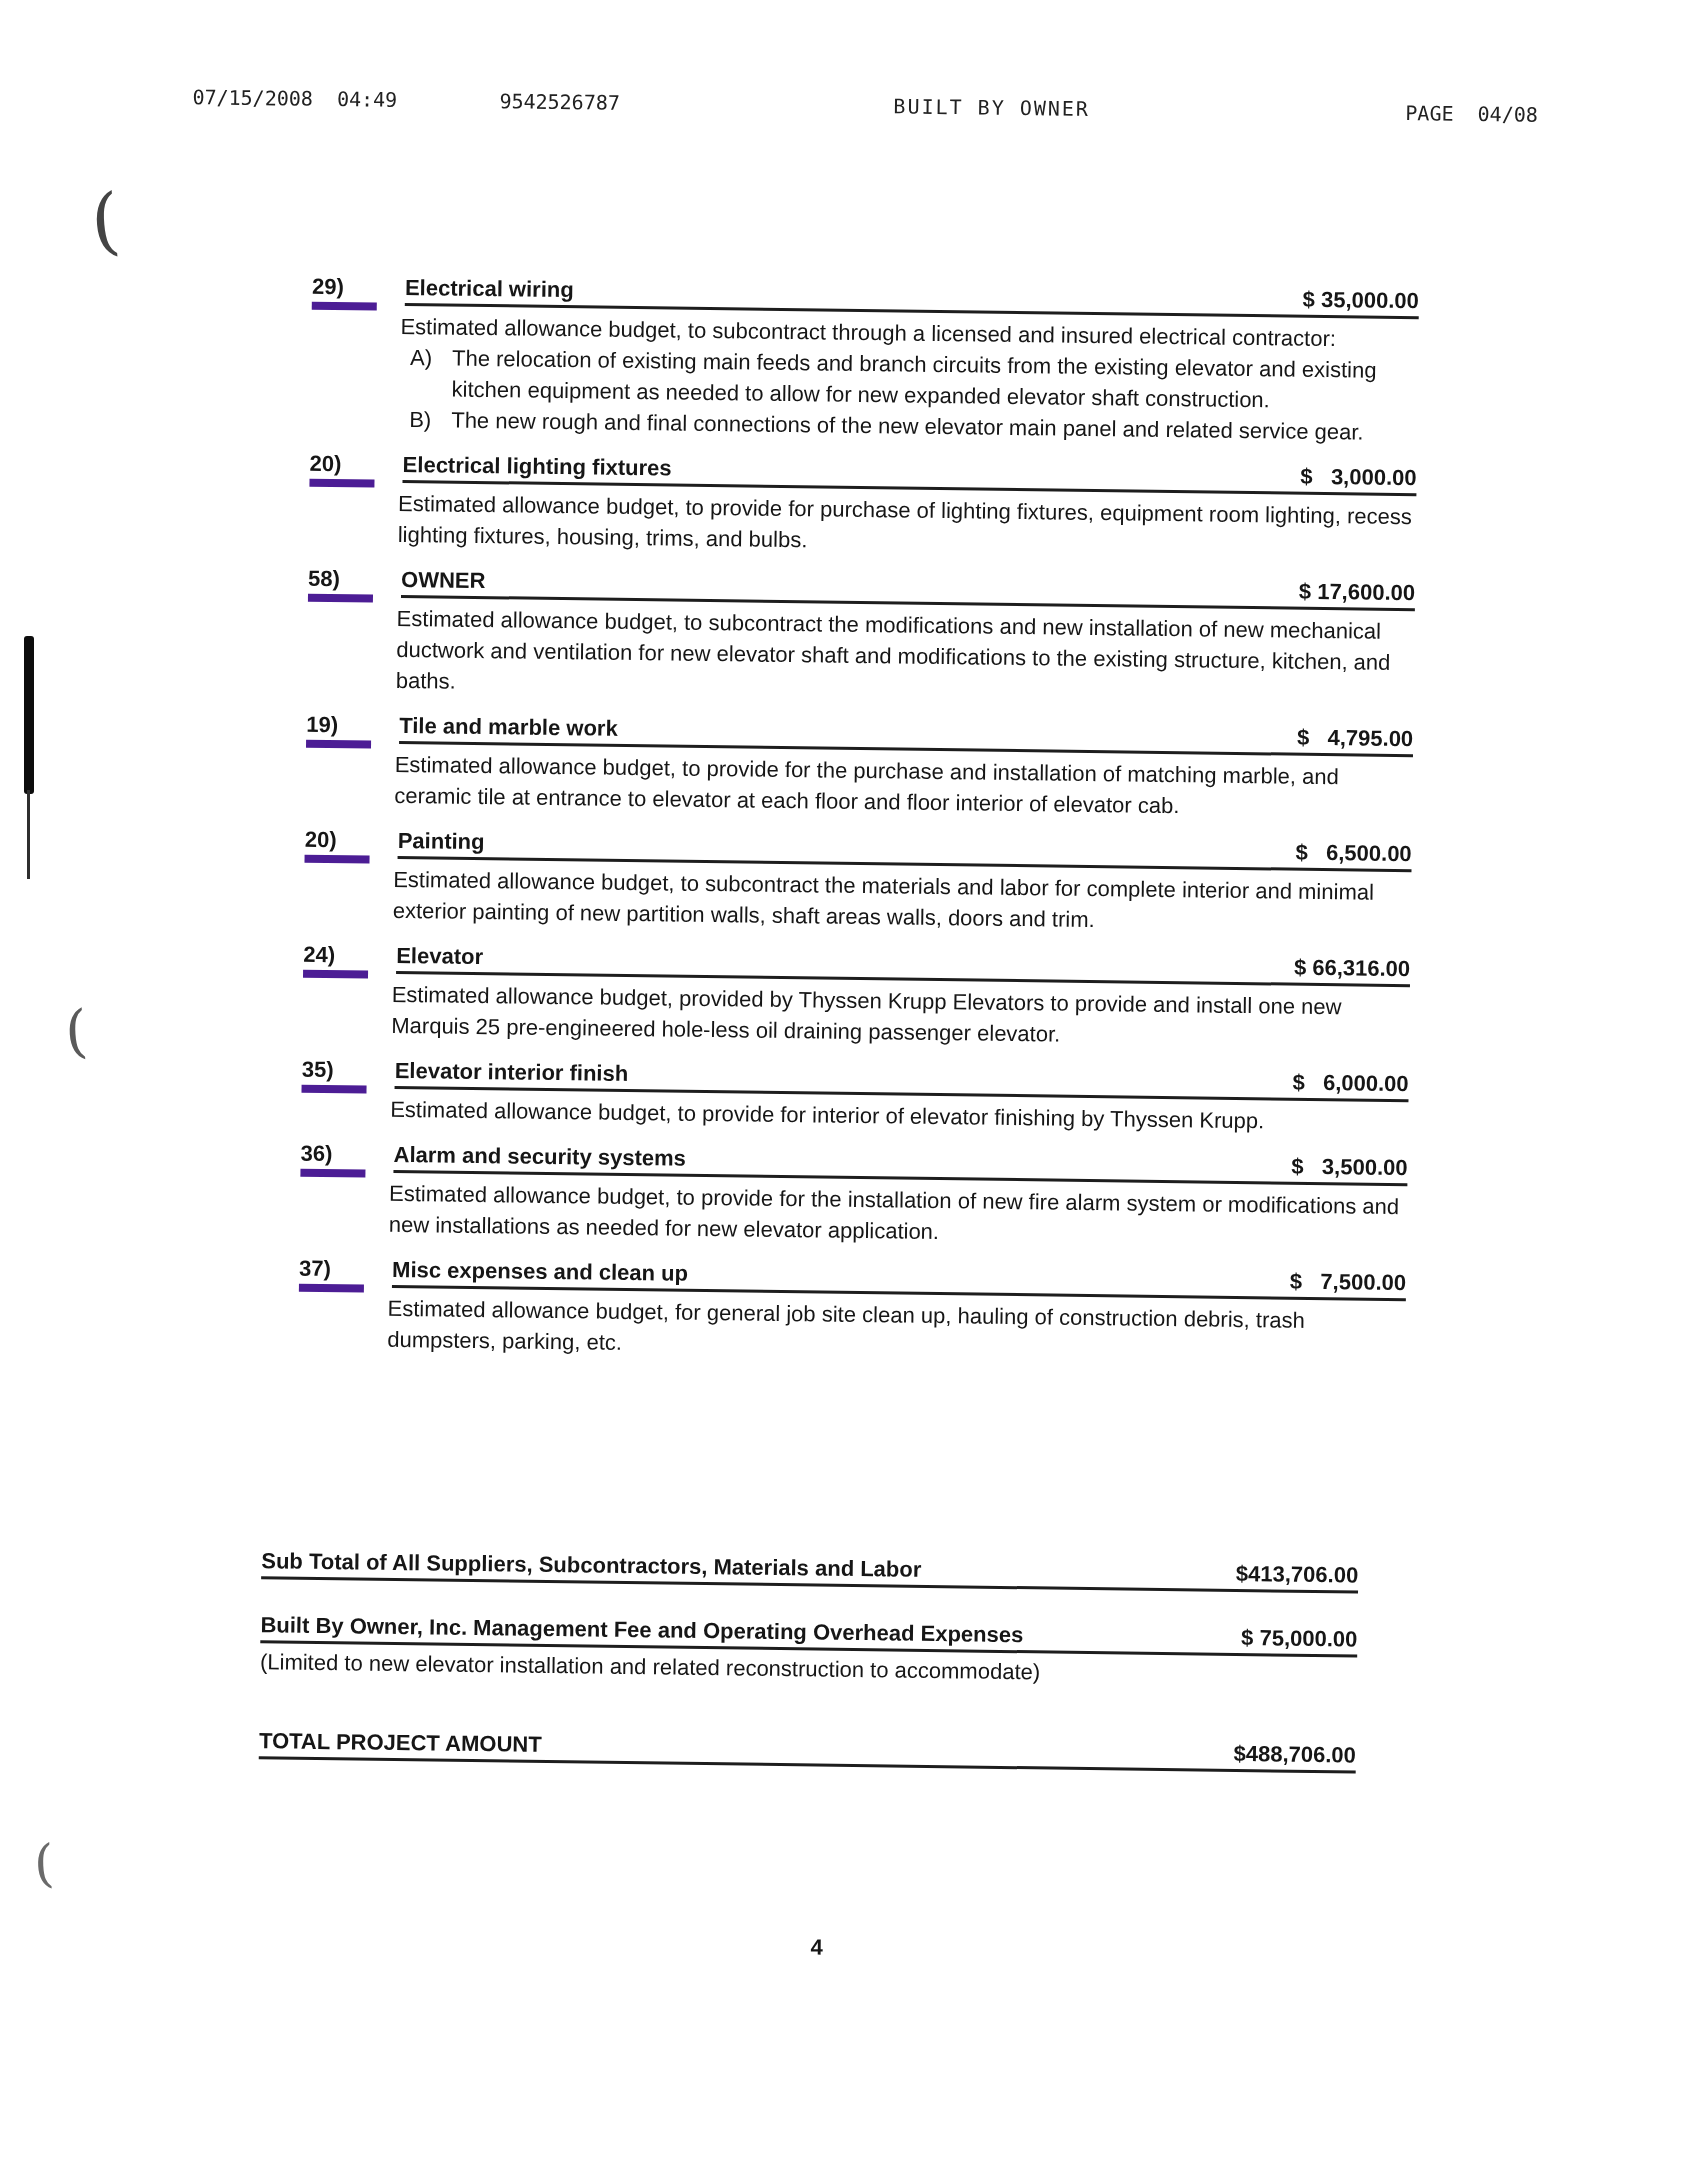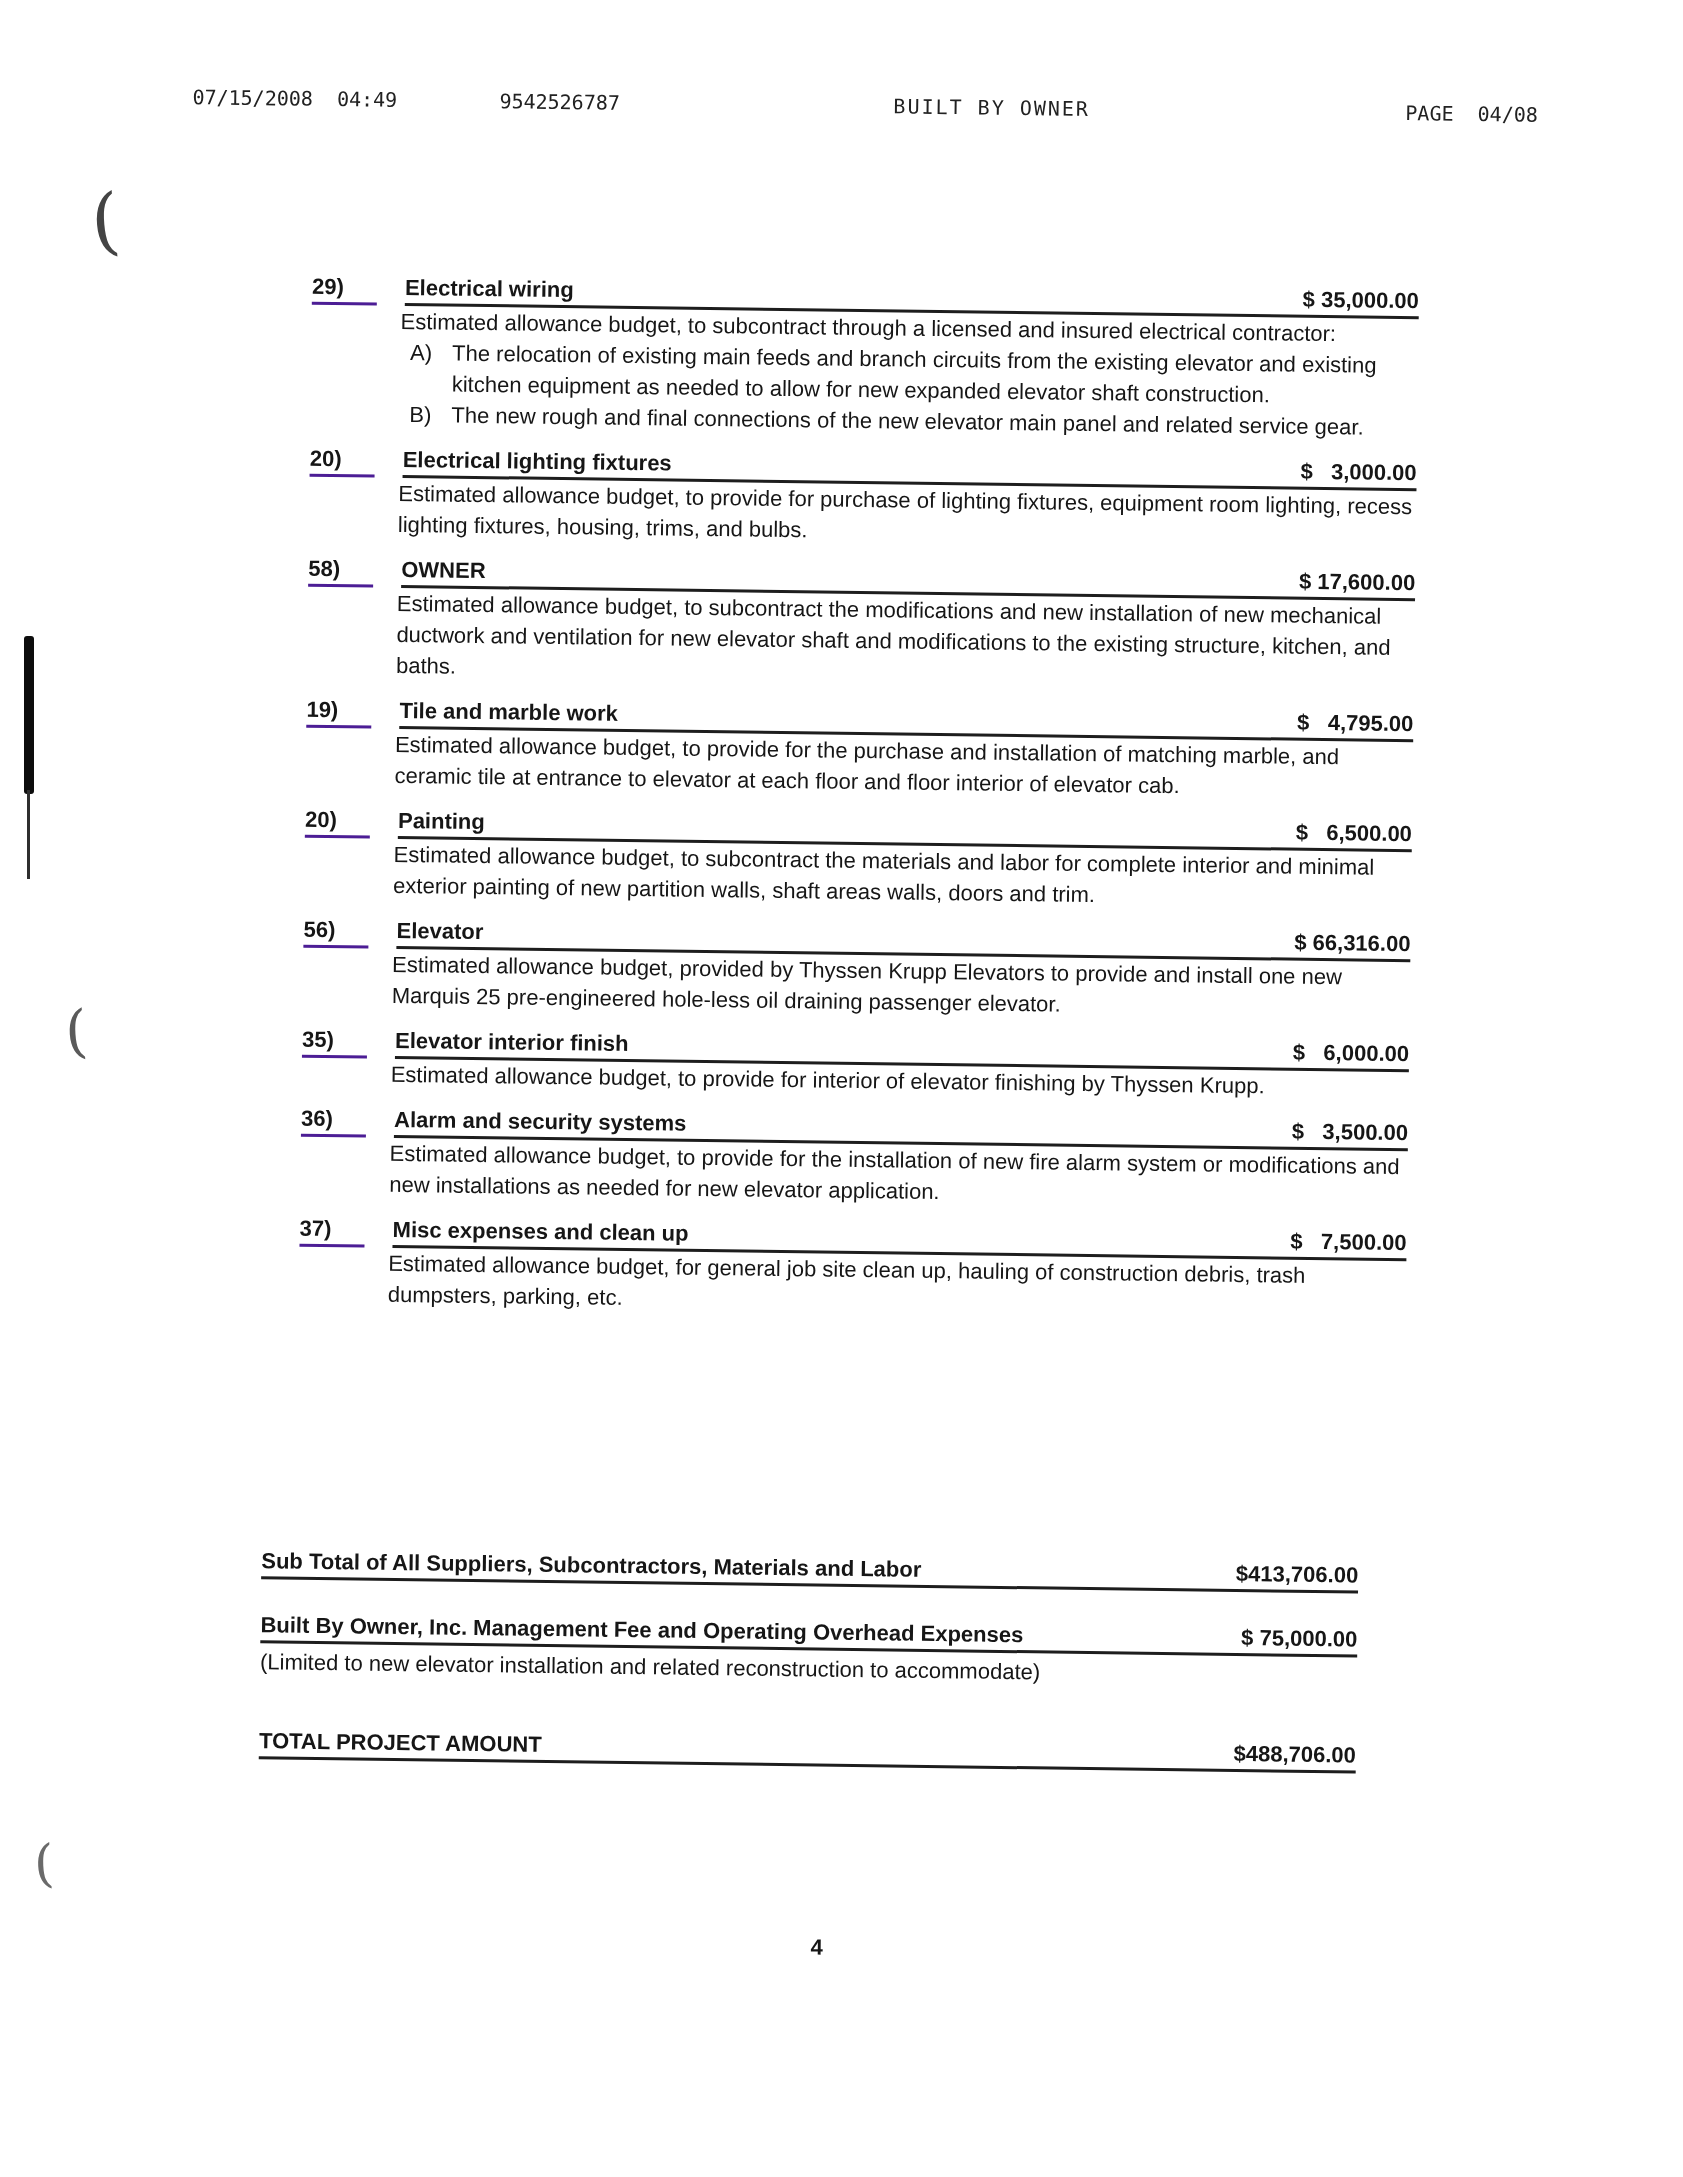--- a/index.html
+++ b/index.html
@@ -30,21 +30,21 @@
 
   
   .main {
     position:absolute; top:269px; left:315px; width:1107px;
     font-size:22px; line-height:31px;
   }
   .item { margin-bottom:14px; }
   .item-head { display:flex; align-items:baseline; }
   .item-num {
     font-weight:bold; width:65px; flex:none;
-    border-bottom:3px solid #4c1d95; margin-right:28px;
+    border-bottom:8px solid #4c1d95; margin-right:28px;
   }
   .item-rule {
     flex:1; display:flex; justify-content:space-between;
     align-items:baseline; border-bottom:3px solid #1d1d1d;
   }
   .item-title { font-weight:bold; }
   .item-amount { font-weight:bold; white-space:pre; }
   .item-desc { margin-left:89px; }
   .sub-item { margin-left:99px; display:flex; }
   .sub-letter { width:42px; flex:none; }
@@ -157,21 +157,21 @@
         <span class="item-rule">
           <span class="item-title">Painting</span>
           <span class="item-amount">$   6,500.00</span>
         </span>
       </div>
       <p class="item-desc">Estimated allowance budget, to subcontract the materials and labor for complete interior and minimal exterior painting of new partition walls, shaft areas walls, doors and trim.</p>
     </section>
 
     <section class="item">
       <div class="item-head">
-        <span class="item-num">56)</span>
+        <span class="item-num">24)</span>
         <span class="item-rule">
           <span class="item-title">Elevator</span>
           <span class="item-amount">$ 66,316.00</span>
         </span>
       </div>
       <p class="item-desc">Estimated allowance budget, provided by Thyssen Krupp Elevators to provide and install one new Marquis 25 pre-engineered hole-less oil draining passenger elevator.</p>
     </section>
 
     <section class="item">
       <div class="item-head">

